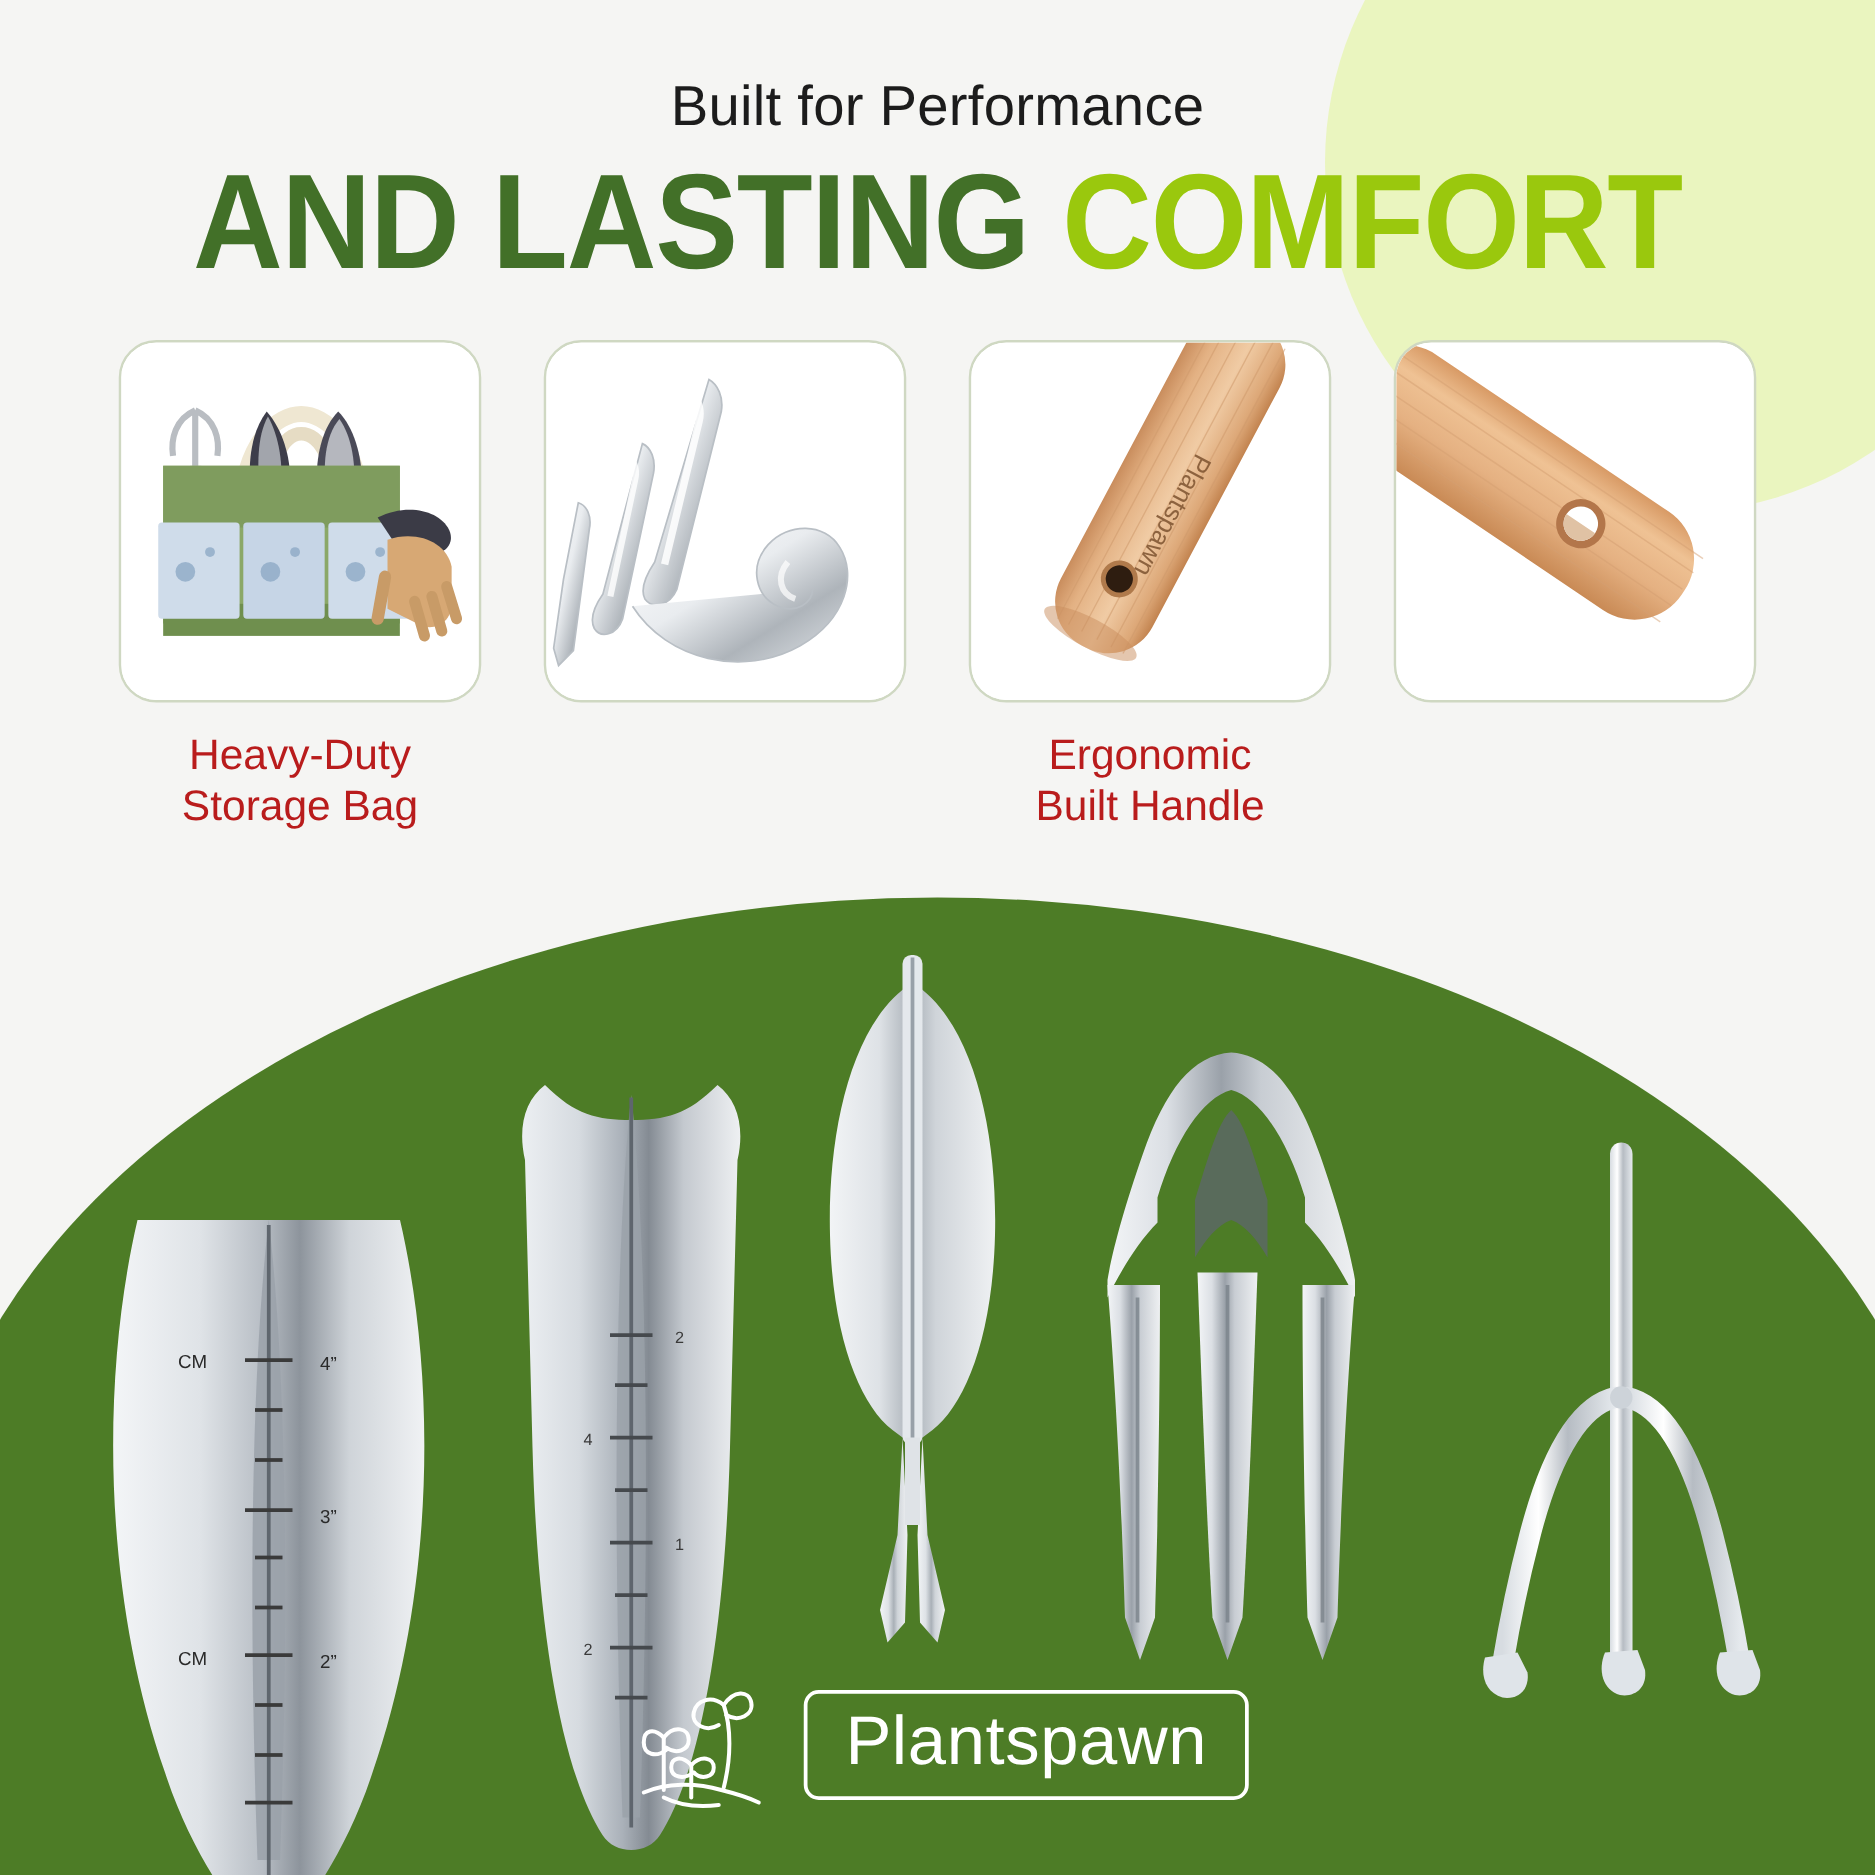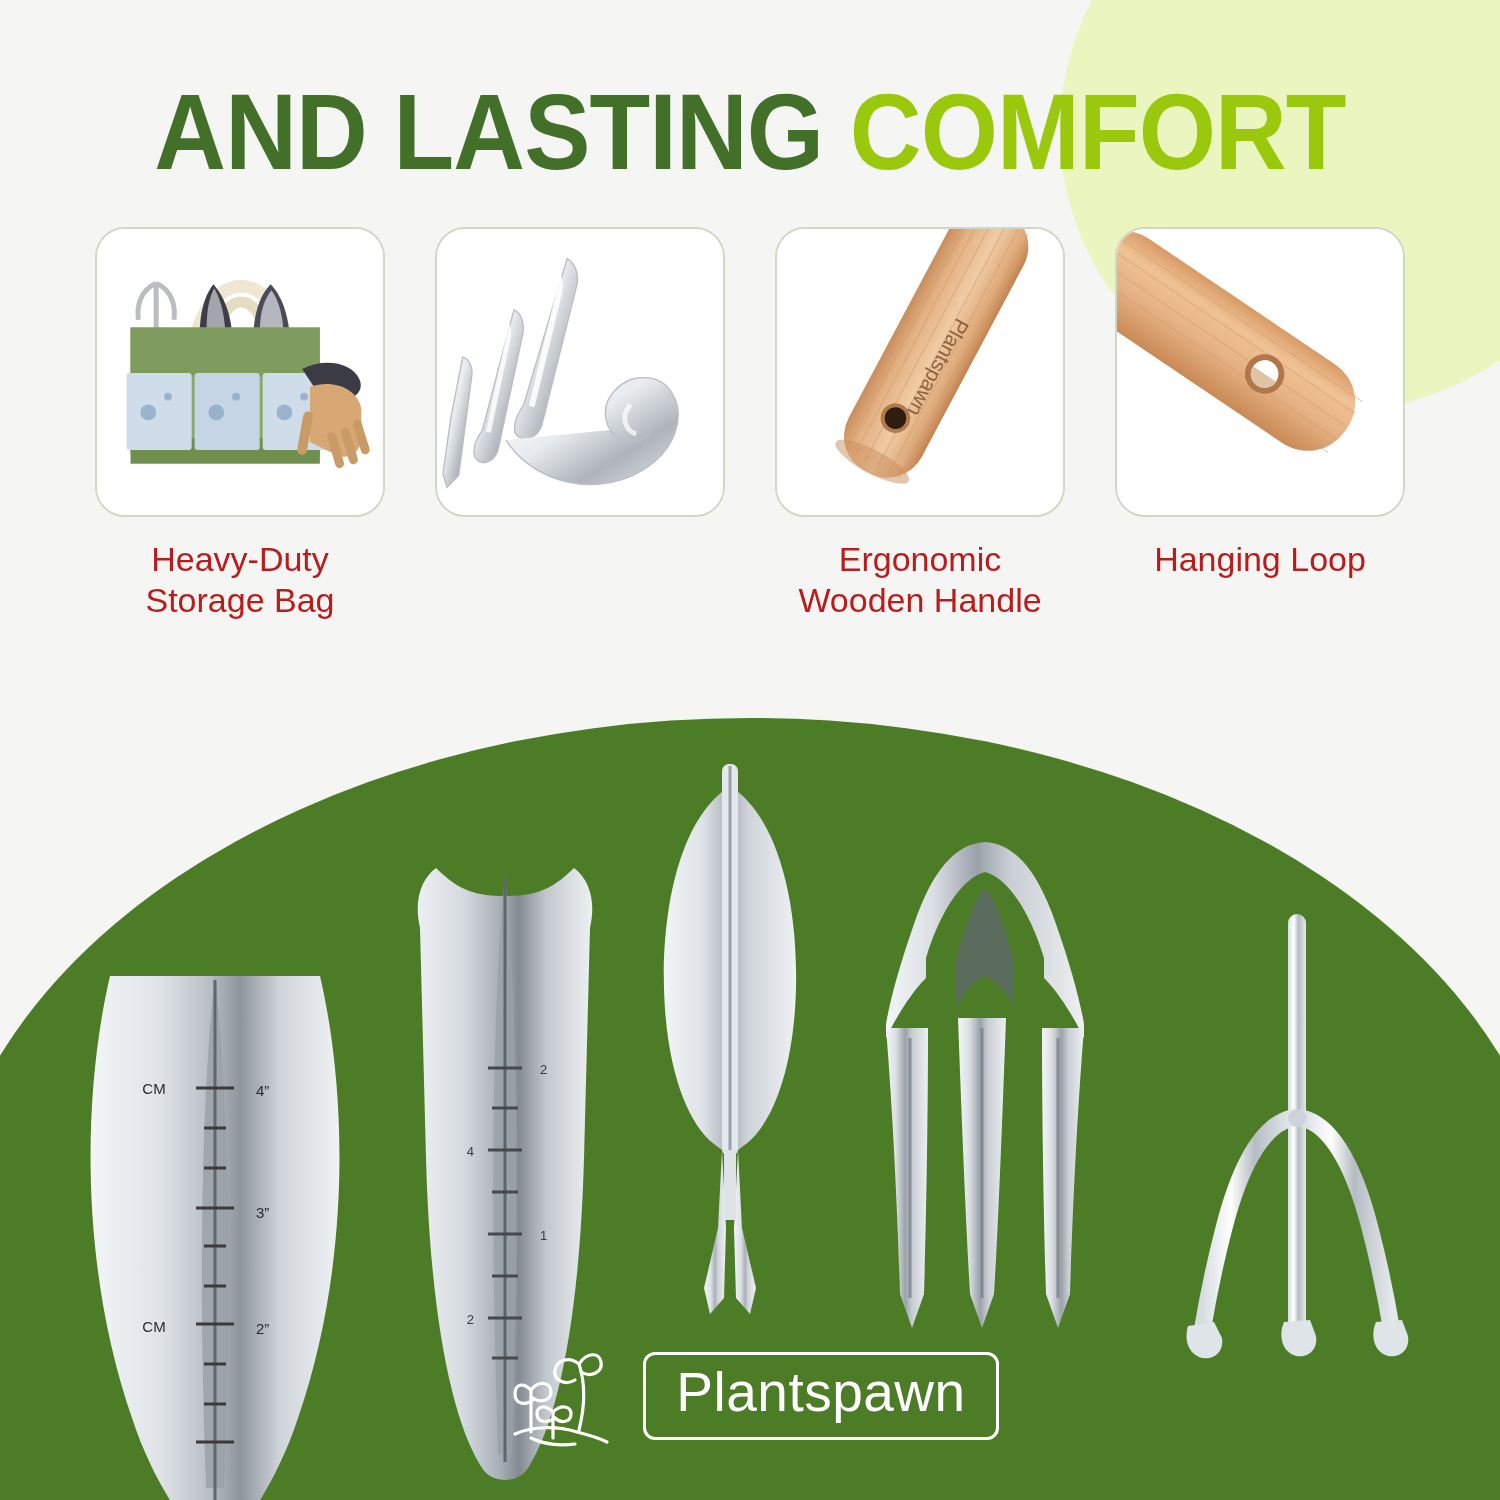--- a/index.html
+++ b/index.html
@@ -143,20 +143,21 @@
   .meas { font-size:15px; fill:#2a2a2a; font-family:"Liberation Sans",sans-serif; }
   .meas-sm { font-size:13px; fill:#3a3a3a; font-family:"Liberation Sans",sans-serif; }
 </style>
 </head>
 <body>
 
 <div id="deco-top-right"></div>
 <div id="deco-bottom-left-light"></div>
 
 <div id="header">
+  <div id="eyebrow">Built for Performance</div>
   <div id="headline">
     <span class="dark">AND LASTING </span><span class="light">COMFORT</span>
   </div>
 </div>
 
 <div id="features">
 
   <div class="feature">
     <div class="thumb">
       <svg viewBox="0 0 290 290">
@@ -263,21 +264,21 @@
               <path d="M176 -30 L176 250"></path>
           </g>
           <circle cx="145" cy="198" r="15" fill="#b07a4b"></circle>
           <circle cx="145" cy="198" r="11" fill="#2e1d10"></circle>
           <ellipse cx="145" cy="248" rx="42" ry="12" fill="#c98d5d" opacity=".5"></ellipse>
           <text x="152" y="78" transform="rotate(90 152 78)" font-family="Liberation Sans, sans-serif" font-size="21" fill="#7d5330" opacity=".85">Plantspawn</text>
         </g>
       </svg>
     </div>
     <div class="feature-label">Ergonomic
-Wooden Handle</div>
+Built Handle</div>
   </div>
 
   <div class="feature">
     <div class="thumb">
       <svg viewBox="0 0 290 290">
         <defs>
           <linearGradient id="woodB" x1="0" y1="0" x2="0" y2="1">
             <stop offset="0%" stop-color="#d89a65"></stop>
             <stop offset="25%" stop-color="#efc294"></stop>
             <stop offset="60%" stop-color="#e5b182"></stop>
@@ -293,21 +294,20 @@
             <path d="M-60 142 L248 142"></path>
               <path d="M-60 158 L248 158"></path>
             <path d="M-60 174 L248 174"></path>
           </g>
           <circle cx="150" cy="144" r="20" fill="#b3764a"></circle>
           <circle cx="150" cy="144" r="14" fill="#ffffff"></circle>
           <path d="M136 144 A14 14 0 0 0 164 144" fill="#e0c2a4"></path>
         </g>
       </svg>
     </div>
-    <div class="feature-label">Hanging Loop</div>
   </div>
 </div>
 
 <div id="green-panel">
 
   <div id="tools">
 
     <div class="tool" id="tool-trowel-wide">
       <svg viewBox="0 0 290 620">
         <defs>

